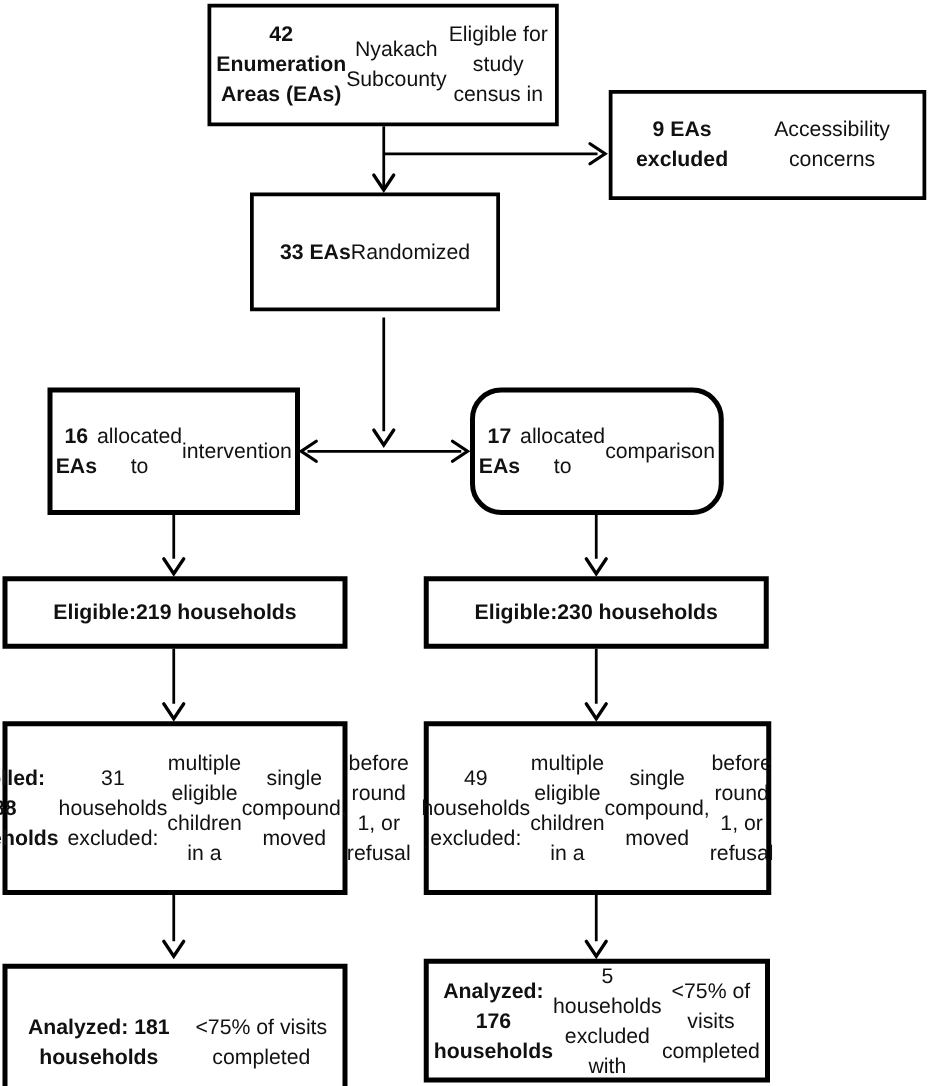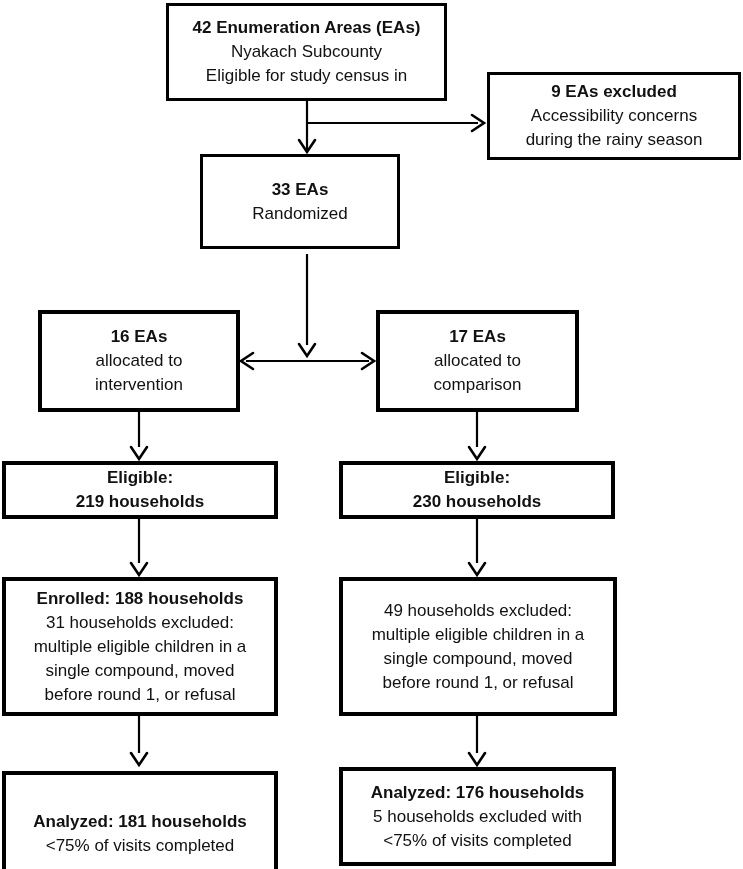--- a/index.html
+++ b/index.html
@@ -16,21 +16,21 @@
     font-family: "Liberation Sans", sans-serif;
     color: #111111;
     overflow: hidden;
   }
   .box {
     position: absolute;
     box-sizing: border-box;
     border: 4px solid #000000;
     background: #ffffff;
     display: flex;
-    flex-direction: column;
+    flex-direction: row;
     justify-content: center;
     align-items: center;
     text-align: center;
     font-size: 17px;
     line-height: 24px;
     padding: 2px 4px;
   }
   .box.thin { border-width: 3px; }
   .b { font-weight: bold; }
   svg.arrows {
@@ -58,35 +58,34 @@
 
   <div class="box thin" style="left:166px; top:3px; width:281px; height:98px;">
     <div class="b">42 Enumeration Areas (EAs)</div>
     <div>Nyakach Subcounty</div>
     <div>Eligible for study census in</div>
   </div>
 
   <div class="box thin" style="left:487px; top:72px; width:254px; height:88px;">
     <div class="b">9 EAs excluded</div>
     <div>Accessibility concerns</div>
-    <div>during the rainy season</div>
   </div>
 
   <div class="box thin" style="left:200px; top:154px; width:200px; height:95px;text-align:center;">
     <div class="b">33 EAs</div>
     <div>Randomized</div>
   </div>
 
   <div class="box" style="left:38px; top:310px; width:202px; height:102px;justify-content:center;">
     <div class="b">16 EAs</div>
     <div>allocated to</div>
     <div>intervention</div>
   </div>
 
-  <div class="box" style="left:376px; top:310px; width:203px; height:102px;">
+  <div class="box" style="left:376px; top:310px; width:203px; height:102px;border-radius:25px;">
     <div class="b">17 EAs</div>
     <div>allocated to</div>
     <div>comparison</div>
   </div>
 
   <div class="box" style="left:2px; top:461px; width:276px; height:58px;">
     <div class="b">Eligible:</div>
     <div class="b">219 households</div>
   </div>
 

